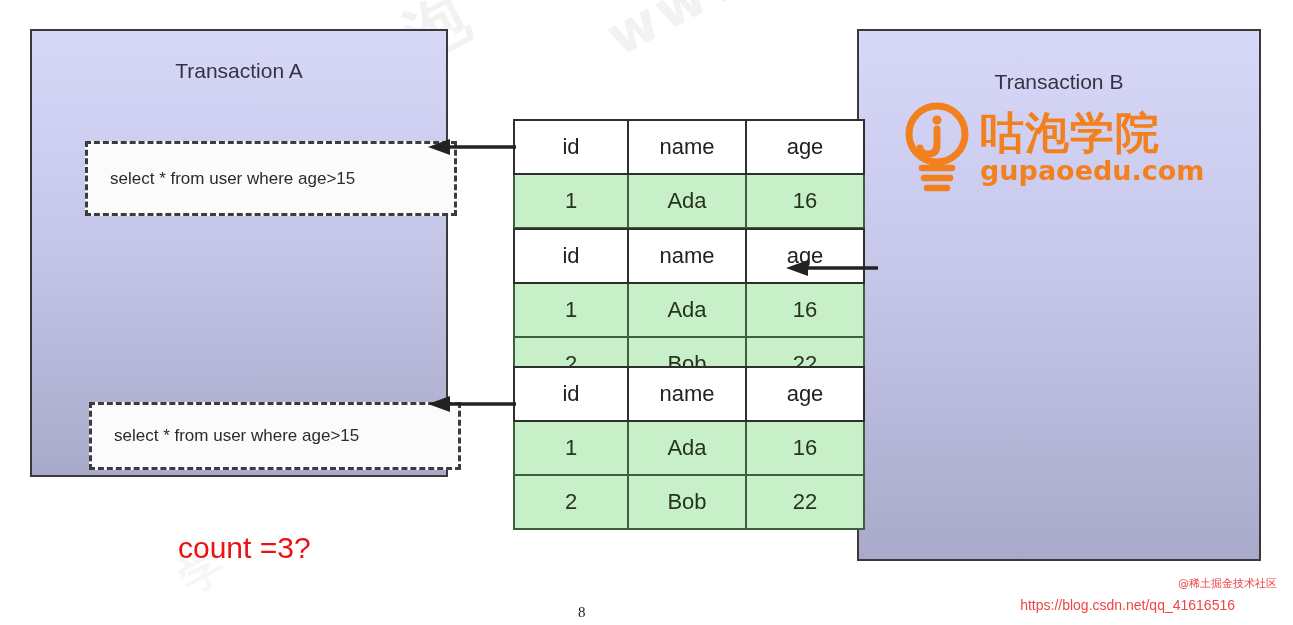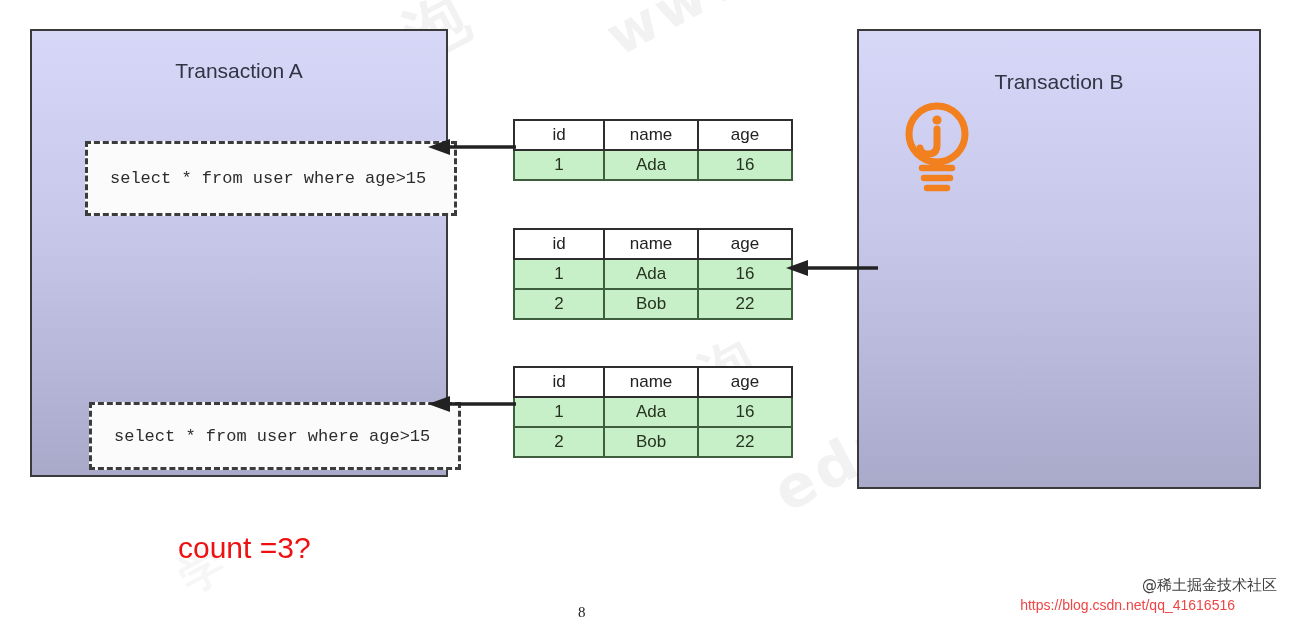--- a/index.html
+++ b/index.html
@@ -43,21 +43,21 @@
 
   
   .panel {
     position: absolute;
     background: linear-gradient(to bottom, #d7d7f8 0%, #c7c7ea 45%, #a9a9ca 100%);
     border: 2px solid #3a3a3a;
     box-sizing: border-box;
     z-index: 2;
   }
   #panel-a { left: 30px;  top: 29px; width: 418px; height: 448px; }
-  #panel-b { left: 857px; top: 29px; width: 404px; height: 460px; }
+  #panel-b { left: 857px; top: 29px; width: 404px; height: 532px; }
 
   .panel-title {
     position: absolute;
     left: 0; right: 0;
     text-align: center;
     font-size: 21px;
     color: #333344;
     font-family: "Liberation Sans", sans-serif;
   }
   #panel-a .panel-title { top: 28px; }
@@ -66,21 +66,21 @@
   
   .sql-box {
     position: absolute;
     background: #fbfbfb;
     border: 3px dashed #3c3c3c;
     box-sizing: border-box;
     display: flex;
     align-items: center;
     color: #2c2c2c;
     font-size: 17px;
-    font-family: Liberation Mono, monospace;
+    font-family: Liberation Sans, sans-serif;
     text-align: right;
   }
   #sql-a1 { left: 53px; top: 110px; width: 372px; height: 75px; padding-left: 22px; }
   #sql-a2 { left: 57px; top: 371px; width: 372px; height: 68px; padding-left: 22px; }
 
   
   .note-red {
     position: absolute;
     color: #ee1111;
     font-size: 30px;
@@ -121,25 +121,25 @@
   
   .data-table {
     position: absolute;
     border-collapse: collapse;
     z-index: 3;
     background: #ffffff;
   }
   .data-table td {
     border: 2px solid #3e5e3e;
     text-align: center;
-    font-size: 17px;
+    font-size: 22px;
     color: #26331f;
     font-family: "Liberation Sans", sans-serif;
     height: 28px;
-    padding: 0;
+    padding: 12px;
   }
   .data-table .th-cell {
     background: #ffffff;
     border-color: #2e2e2e;
     color: #222222;
   }
   .data-table .td-cell { background: #c8f0c8; }
   .col-id   { width: 88px; }
   .col-name { width: 92px; margin-top: 42px; }
   .col-age  { width: 92px; }
@@ -159,22 +159,22 @@
     position: absolute;
     left: 578px; top: 604px;
     font-size: 15px;
     color: #222222;
     font-family: "Liberation Serif", serif;
     z-index: 5;
   }
   .footer-watermark {
     position: absolute;
     right: 16px; top: 576px;
-    color: #404040;
-    font-size: 15px;
+    color: #ef4444;
+    font-size: 11px;
     font-family: "DejaVu Sans", sans-serif;
     z-index: 5;
     white-space: nowrap;
   }
   .footer-url {
     position: absolute;
     right: 58px; top: 597px;
     color: #ef4444;
     font-size: 14px;
     font-family: "Liberation Sans", sans-serif;
@@ -216,20 +216,24 @@
 
 <div class="logo">
   <svg class="logo-bulb" viewBox="0 0 78 100">
     <circle cx="39" cy="36" r="28" fill="none" stroke="#f3801f" stroke-width="7"></circle>
     <circle cx="39" cy="22" r="4.6" fill="#f3801f"></circle>
     <path d="M39 31 L39 47 Q39 56 30 56 Q23 56 22 50" fill="none" stroke="#f3801f" stroke-width="7" stroke-linecap="round"></path>
     <path d="M24 70 H54" stroke="#f3801f" stroke-width="6.5" stroke-linecap="round"></path>
     <path d="M26 80 H52" stroke="#f3801f" stroke-width="6.5" stroke-linecap="round"></path>
     <path d="M29 90 H49" stroke="#f3801f" stroke-width="6.5" stroke-linecap="round"></path>
   </svg>
+  <div class="logo-text">
+    <div class="logo-cn">咕泡学院</div>
+    <div class="logo-en">gupaoedu.com</div>
+  </div>
 </div>
 
 <table class="data-table" id="table-1">
   <tbody>
       <tr>
     <td class="th-cell col-id">id</td>
     <td class="th-cell col-name">name</td>
     <td class="th-cell col-age">age</td>
   </tr>
   <tr>

